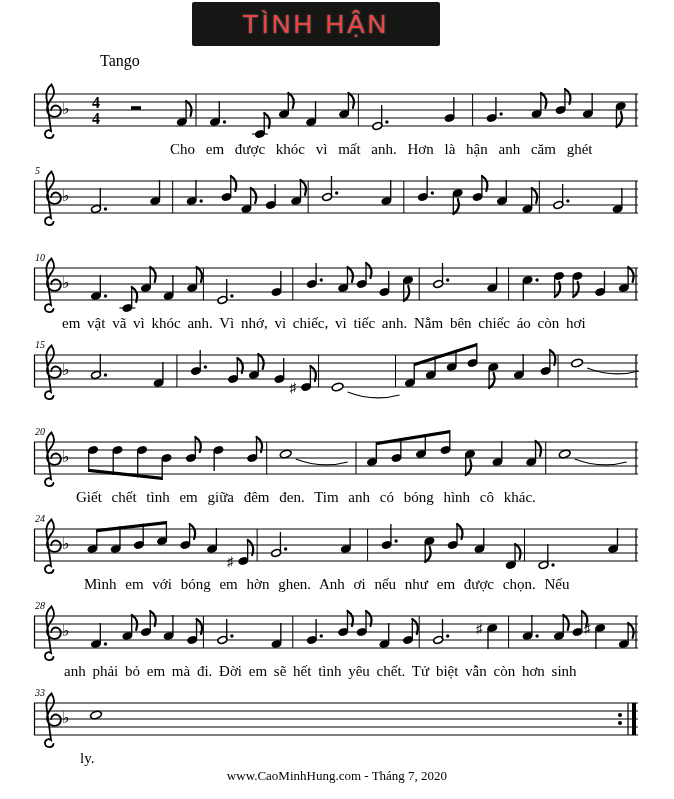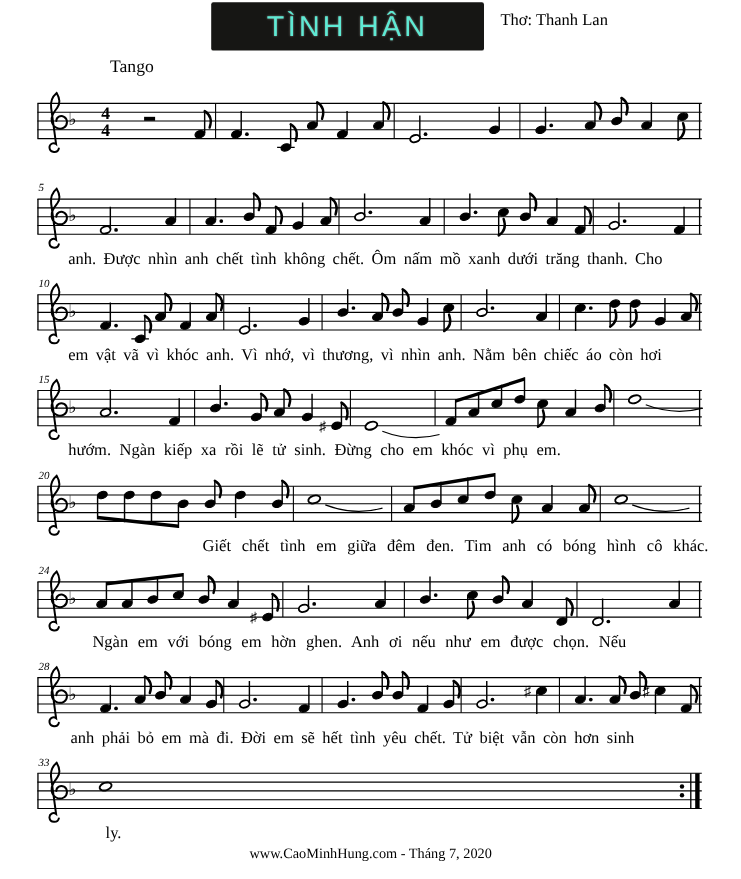--- a/index.html
+++ b/index.html
@@ -1,38 +1,37 @@
 <!DOCTYPE html>
 <html><head>
 <meta charset="utf-8">
 <style>
   html,body{margin:0;padding:0;}
   body{width:674px;height:799px;background:#ffffff;position:relative;overflow:hidden;
        font-family:"Liberation Serif",serif;color:#000;}
   #title-banner{position:absolute;left:192px;top:2px;width:248px;height:44px;
        background:#161614;border-radius:2px;display:flex;align-items:center;justify-content:center;}
   #title-banner .title-text{font-family:"Liberation Sans",sans-serif;font-size:26px;
-       letter-spacing:3px;color:#5eead4;text-shadow:0 0 2px #8a8a85;font-weight:400;}
+       letter-spacing:3px;color:#ef4444;text-shadow:0 0 2px #8a8a85;font-weight:400;}
   #credits{position:absolute;left:455px;top:8px;font-size:15px;line-height:22px;}
   #tempo{position:absolute;left:100px;top:52px;font-size:16px;}
   #score{position:absolute;left:32px;top:78px;width:612px;}
   .system{height:87px;position:relative;}
   .system svg{display:block;}
   .lyrics{font-size:15px;line-height:19px;margin-top:-2px;white-space:nowrap;}
   #footer{position:absolute;top:768px;left:0;width:674px;text-align:center;font-size:13px;}
 </style>
 </head>
 <body>
 
 <div id="title-banner">
   <span class="title-text">TÌNH HẬN</span>
 </div>
 
 <div id="credits">
-  <div>Thơ: Thanh Lan</div>
 </div>
 
 <div id="tempo">Tango</div>
 
 <div id="score">
     <div class="system">
       <svg width="610" height="64">
         <line x1="2" y1="16" x2="606" y2="16" stroke="#000" stroke-width="1"></line>
         <line x1="2" y1="24" x2="606" y2="24" stroke="#000" stroke-width="1"></line>
         <line x1="2" y1="32" x2="606" y2="32" stroke="#000" stroke-width="1"></line>
@@ -79,20 +78,21 @@
         <ellipse cx="528.6231884057971" cy="32" rx="4.6" ry="3.2" transform="rotate(-18 528.6231884057971 32)" fill="#000" stroke="#000" stroke-width="1"></ellipse>
         <line x1="532.9231884057971" y1="31" x2="532.9231884057971" y2="11" stroke="#000" stroke-width="1.3"></line>
         <path d="M532.9231884057971,11 q8,5 4.5,15" fill="none" stroke="#000" stroke-width="2.2" stroke-linecap="round"></path>
         <ellipse cx="555.8550724637681" cy="36" rx="4.6" ry="3.2" transform="rotate(-18 555.8550724637681 36)" fill="#000" stroke="#000" stroke-width="1"></ellipse>
         <line x1="560.1550724637681" y1="35" x2="560.1550724637681" y2="15" stroke="#000" stroke-width="1.3"></line>
         <ellipse cx="588.768115942029" cy="28" rx="4.6" ry="3.2" transform="rotate(-18 588.768115942029 28)" fill="#000" stroke="#000" stroke-width="1"></ellipse>
         <line x1="584.468115942029" y1="29" x2="584.468115942029" y2="49" stroke="#000" stroke-width="1.3"></line>
         <path d="M584.468115942029,49 q8,-5 4.5,-15" fill="none" stroke="#000" stroke-width="2.2" stroke-linecap="round"></path>
         <line x1="604" y1="16" x2="604" y2="48" stroke="#000" stroke-width="1.2"></line>
       </svg>
+      <div class="lyrics" style="margin-left: 138px; word-spacing: 7px;">Cho em được khóc vì mất anh. Hơn là hận anh căm ghét</div>
     </div>
     <div class="system">
       <svg width="610" height="64">
         <line x1="2" y1="16" x2="606" y2="16" stroke="#000" stroke-width="1"></line>
         <line x1="2" y1="24" x2="606" y2="24" stroke="#000" stroke-width="1"></line>
         <line x1="2" y1="32" x2="606" y2="32" stroke="#000" stroke-width="1"></line>
         <line x1="2" y1="40" x2="606" y2="40" stroke="#000" stroke-width="1"></line>
         <line x1="2" y1="48" x2="606" y2="48" stroke="#000" stroke-width="1"></line>
         <line x1="2.5" y1="16" x2="2.5" y2="48" stroke="#000" stroke-width="1.2"></line>
         <path d="M15.5,57 c-1,4.5 -8,4 -8.5,-0.5 c-0.4,-3.5 3.5,-5.5 6,-3.5 L8.5,20 c-0.8,-5.5 1.5,-10.5 5,-13.5 c3,5 3.5,9.5 0.5,13.5 c-3,4 -5.5,7 -5,12 c0.6,5.5 6.5,8.5 11,6 c3.8,-2.2 3.8,-7.8 0.2,-9.8 c-3.2,-1.8 -7,0.3 -7,3.8" transform="translate(6,0)" fill="none" stroke="#000" stroke-width="1.8" stroke-linecap="round"></path>
@@ -140,21 +140,20 @@
         <line x1="499.6811320754717" y1="43" x2="499.6811320754717" y2="23" stroke="#000" stroke-width="1.3"></line>
         <path d="M499.6811320754717,23 q8,5 4.5,15" fill="none" stroke="#000" stroke-width="2.2" stroke-linecap="round"></path>
         <line x1="507.3396226415094" y1="16" x2="507.3396226415094" y2="48" stroke="#000" stroke-width="1"></line>
         <ellipse cx="526.3396226415093" cy="40" rx="4.6" ry="3.2" transform="rotate(-18 526.3396226415093 40)" fill="#fff" stroke="#000" stroke-width="1.7"></ellipse>
         <line x1="530.6396226415093" y1="39" x2="530.6396226415093" y2="19" stroke="#000" stroke-width="1.3"></line>
         <circle cx="535.8396226415093" cy="36" r="1.7" fill="#000"></circle>
         <ellipse cx="585.5622641509433" cy="44" rx="4.6" ry="3.2" transform="rotate(-18 585.5622641509433 44)" fill="#000" stroke="#000" stroke-width="1"></ellipse>
         <line x1="589.8622641509432" y1="43" x2="589.8622641509432" y2="23" stroke="#000" stroke-width="1.3"></line>
         <line x1="604" y1="16" x2="604" y2="48" stroke="#000" stroke-width="1.2"></line>
       </svg>
-      <div class="lyrics" style="margin-left: 30px; word-spacing: 3px;">anh. Được nhìn anh chết tình không chết. Ôm nấm mồ xanh dưới trăng thanh. Cho</div>
     </div>
     <div class="system">
       <svg width="610" height="64">
         <line x1="2" y1="16" x2="606" y2="16" stroke="#000" stroke-width="1"></line>
         <line x1="2" y1="24" x2="606" y2="24" stroke="#000" stroke-width="1"></line>
         <line x1="2" y1="32" x2="606" y2="32" stroke="#000" stroke-width="1"></line>
         <line x1="2" y1="40" x2="606" y2="40" stroke="#000" stroke-width="1"></line>
         <line x1="2" y1="48" x2="606" y2="48" stroke="#000" stroke-width="1"></line>
         <line x1="2.5" y1="16" x2="2.5" y2="48" stroke="#000" stroke-width="1.2"></line>
         <path d="M15.5,57 c-1,4.5 -8,4 -8.5,-0.5 c-0.4,-3.5 3.5,-5.5 6,-3.5 L8.5,20 c-0.8,-5.5 1.5,-10.5 5,-13.5 c3,5 3.5,9.5 0.5,13.5 c-3,4 -5.5,7 -5,12 c0.6,5.5 6.5,8.5 11,6 c3.8,-2.2 3.8,-7.8 0.2,-9.8 c-3.2,-1.8 -7,0.3 -7,3.8" transform="translate(6,0)" fill="none" stroke="#000" stroke-width="1.8" stroke-linecap="round"></path>
@@ -212,21 +211,21 @@
         <ellipse cx="545.4947368421052" cy="24" rx="4.6" ry="3.2" transform="rotate(-18 545.4947368421052 24)" fill="#000" stroke="#000" stroke-width="1"></ellipse>
         <line x1="541.1947368421053" y1="25" x2="541.1947368421053" y2="45" stroke="#000" stroke-width="1.3"></line>
         <path d="M541.1947368421053,45 q8,-5 4.5,-15" fill="none" stroke="#000" stroke-width="2.2" stroke-linecap="round"></path>
         <ellipse cx="568.1894736842105" cy="40" rx="4.6" ry="3.2" transform="rotate(-18 568.1894736842105 40)" fill="#000" stroke="#000" stroke-width="1"></ellipse>
         <line x1="572.4894736842105" y1="39" x2="572.4894736842105" y2="19" stroke="#000" stroke-width="1.3"></line>
         <ellipse cx="591.8105263157894" cy="36" rx="4.6" ry="3.2" transform="rotate(-18 591.8105263157894 36)" fill="#000" stroke="#000" stroke-width="1"></ellipse>
         <line x1="596.1105263157893" y1="35" x2="596.1105263157893" y2="15" stroke="#000" stroke-width="1.3"></line>
         <path d="M596.1105263157893,15 q8,5 4.5,15" fill="none" stroke="#000" stroke-width="2.2" stroke-linecap="round"></path>
         <line x1="604" y1="16" x2="604" y2="48" stroke="#000" stroke-width="1.2"></line>
       </svg>
-      <div class="lyrics" style="margin-left: 30px; word-spacing: 3px;">em vật vã vì khóc anh. Vì nhớ, vì thương, vì nhìn anh. Nằm bên chiếc áo còn hơi</div>
+      <div class="lyrics" style="margin-left: 30px; word-spacing: 3px;">em vật vã vì khóc anh. Vì nhớ, vì chiếc, vì tiếc anh. Nằm bên chiếc áo còn hơi</div>
     </div>
     <div class="system">
       <svg width="610" height="64">
         <line x1="2" y1="16" x2="606" y2="16" stroke="#000" stroke-width="1"></line>
         <line x1="2" y1="24" x2="606" y2="24" stroke="#000" stroke-width="1"></line>
         <line x1="2" y1="32" x2="606" y2="32" stroke="#000" stroke-width="1"></line>
         <line x1="2" y1="40" x2="606" y2="40" stroke="#000" stroke-width="1"></line>
         <line x1="2" y1="48" x2="606" y2="48" stroke="#000" stroke-width="1"></line>
         <line x1="2.5" y1="16" x2="2.5" y2="48" stroke="#000" stroke-width="1.2"></line>
         <path d="M15.5,57 c-1,4.5 -8,4 -8.5,-0.5 c-0.4,-3.5 3.5,-5.5 6,-3.5 L8.5,20 c-0.8,-5.5 1.5,-10.5 5,-13.5 c3,5 3.5,9.5 0.5,13.5 c-3,4 -5.5,7 -5,12 c0.6,5.5 6.5,8.5 11,6 c3.8,-2.2 3.8,-7.8 0.2,-9.8 c-3.2,-1.8 -7,0.3 -7,3.8" transform="translate(6,0)" fill="none" stroke="#000" stroke-width="1.8" stroke-linecap="round"></path>
@@ -272,21 +271,20 @@
         <ellipse cx="486.86956521739137" cy="36" rx="4.6" ry="3.2" transform="rotate(-18 486.86956521739137 36)" fill="#000" stroke="#000" stroke-width="1"></ellipse>
         <line x1="491.1695652173914" y1="35" x2="491.1695652173914" y2="15" stroke="#000" stroke-width="1.3"></line>
         <ellipse cx="513.5652173913044" cy="32" rx="4.6" ry="3.2" transform="rotate(-18 513.5652173913044 32)" fill="#000" stroke="#000" stroke-width="1"></ellipse>
         <line x1="517.8652173913043" y1="31" x2="517.8652173913043" y2="11" stroke="#000" stroke-width="1.3"></line>
         <path d="M517.8652173913043,11 q8,5 4.5,15" fill="none" stroke="#000" stroke-width="2.2" stroke-linecap="round"></path>
         <line x1="526.0434782608696" y1="16" x2="526.0434782608696" y2="48" stroke="#000" stroke-width="1"></line>
         <ellipse cx="545.0434782608696" cy="24" rx="5.6" ry="3.4" transform="rotate(-18 545.0434782608696 24)" fill="#fff" stroke="#000" stroke-width="1.7"></ellipse>
         <path d="M555.0434782608696,29 q26,10 52,3" fill="none" stroke="#000" stroke-width="1.1"></path>
         <line x1="604" y1="16" x2="604" y2="48" stroke="#000" stroke-width="1.2"></line>
       </svg>
-      <div class="lyrics" style="margin-left: 30px; word-spacing: 4px;">hướm. Ngàn kiếp xa rồi lẽ tử sinh. Đừng cho em khóc vì phụ em.</div>
     </div>
     <div class="system">
       <svg width="610" height="64">
         <line x1="2" y1="16" x2="606" y2="16" stroke="#000" stroke-width="1"></line>
         <line x1="2" y1="24" x2="606" y2="24" stroke="#000" stroke-width="1"></line>
         <line x1="2" y1="32" x2="606" y2="32" stroke="#000" stroke-width="1"></line>
         <line x1="2" y1="40" x2="606" y2="40" stroke="#000" stroke-width="1"></line>
         <line x1="2" y1="48" x2="606" y2="48" stroke="#000" stroke-width="1"></line>
         <line x1="2.5" y1="16" x2="2.5" y2="48" stroke="#000" stroke-width="1.2"></line>
         <path d="M15.5,57 c-1,4.5 -8,4 -8.5,-0.5 c-0.4,-3.5 3.5,-5.5 6,-3.5 L8.5,20 c-0.8,-5.5 1.5,-10.5 5,-13.5 c3,5 3.5,9.5 0.5,13.5 c-3,4 -5.5,7 -5,12 c0.6,5.5 6.5,8.5 11,6 c3.8,-2.2 3.8,-7.8 0.2,-9.8 c-3.2,-1.8 -7,0.3 -7,3.8" transform="translate(6,0)" fill="none" stroke="#000" stroke-width="1.8" stroke-linecap="round"></path>
@@ -328,21 +326,21 @@
         <ellipse cx="465.4770642201836" cy="36" rx="4.6" ry="3.2" transform="rotate(-18 465.4770642201836 36)" fill="#000" stroke="#000" stroke-width="1"></ellipse>
         <line x1="469.7770642201836" y1="35" x2="469.7770642201836" y2="15" stroke="#000" stroke-width="1.3"></line>
         <ellipse cx="499.24311926605515" cy="36" rx="4.6" ry="3.2" transform="rotate(-18 499.24311926605515 36)" fill="#000" stroke="#000" stroke-width="1"></ellipse>
         <line x1="503.54311926605516" y1="35" x2="503.54311926605516" y2="15" stroke="#000" stroke-width="1.3"></line>
         <path d="M503.54311926605516,15 q8,5 4.5,15" fill="none" stroke="#000" stroke-width="2.2" stroke-linecap="round"></path>
         <line x1="513.7155963302753" y1="16" x2="513.7155963302753" y2="48" stroke="#000" stroke-width="1"></line>
         <ellipse cx="532.7155963302753" cy="28" rx="5.6" ry="3.4" transform="rotate(-18 532.7155963302753 28)" fill="#fff" stroke="#000" stroke-width="1.7"></ellipse>
         <path d="M542.7155963302753,33 q26,10 52,3" fill="none" stroke="#000" stroke-width="1.1"></path>
         <line x1="604" y1="16" x2="604" y2="48" stroke="#000" stroke-width="1.2"></line>
       </svg>
-      <div class="lyrics" style="margin-left: 44px; word-spacing: 6px; text-align: right;">Giết chết tình em giữa đêm đen. Tim anh có bóng hình cô khác.</div>
+      <div class="lyrics" style="margin-left: 44px; word-spacing: 6px;">Giết chết tình em giữa đêm đen. Tim anh có bóng hình cô khác.</div>
     </div>
     <div class="system">
       <svg width="610" height="64">
         <line x1="2" y1="16" x2="606" y2="16" stroke="#000" stroke-width="1"></line>
         <line x1="2" y1="24" x2="606" y2="24" stroke="#000" stroke-width="1"></line>
         <line x1="2" y1="32" x2="606" y2="32" stroke="#000" stroke-width="1"></line>
         <line x1="2" y1="40" x2="606" y2="40" stroke="#000" stroke-width="1"></line>
         <line x1="2" y1="48" x2="606" y2="48" stroke="#000" stroke-width="1"></line>
         <line x1="2.5" y1="16" x2="2.5" y2="48" stroke="#000" stroke-width="1.2"></line>
         <path d="M15.5,57 c-1,4.5 -8,4 -8.5,-0.5 c-0.4,-3.5 3.5,-5.5 6,-3.5 L8.5,20 c-0.8,-5.5 1.5,-10.5 5,-13.5 c3,5 3.5,9.5 0.5,13.5 c-3,4 -5.5,7 -5,12 c0.6,5.5 6.5,8.5 11,6 c3.8,-2.2 3.8,-7.8 0.2,-9.8 c-3.2,-1.8 -7,0.3 -7,3.8" transform="translate(6,0)" fill="none" stroke="#000" stroke-width="1.8" stroke-linecap="round"></path>
@@ -388,21 +386,21 @@
         <line x1="483.0521739130434" y1="51" x2="483.0521739130434" y2="31" stroke="#000" stroke-width="1.3"></line>
         <path d="M483.0521739130434,31 q8,5 4.5,15" fill="none" stroke="#000" stroke-width="2.2" stroke-linecap="round"></path>
         <line x1="492.5217391304347" y1="16" x2="492.5217391304347" y2="48" stroke="#000" stroke-width="1"></line>
         <ellipse cx="511.5217391304347" cy="52" rx="4.6" ry="3.2" transform="rotate(-18 511.5217391304347 52)" fill="#fff" stroke="#000" stroke-width="1.7"></ellipse>
         <line x1="515.8217391304347" y1="51" x2="515.8217391304347" y2="31" stroke="#000" stroke-width="1.3"></line>
         <circle cx="521.0217391304348" cy="52" r="1.7" fill="#000"></circle>
         <ellipse cx="581.1739130434781" cy="36" rx="4.6" ry="3.2" transform="rotate(-18 581.1739130434781 36)" fill="#000" stroke="#000" stroke-width="1"></ellipse>
         <line x1="585.4739130434781" y1="35" x2="585.4739130434781" y2="15" stroke="#000" stroke-width="1.3"></line>
         <line x1="604" y1="16" x2="604" y2="48" stroke="#000" stroke-width="1.2"></line>
       </svg>
-      <div class="lyrics" style="margin-left: 52px; word-spacing: 5px;">Ngàn em với bóng em hờn ghen. Anh ơi nếu như em được chọn. Nếu</div>
+      <div class="lyrics" style="margin-left: 52px; word-spacing: 5px;">Mình em với bóng em hờn ghen. Anh ơi nếu như em được chọn. Nếu</div>
     </div>
     <div class="system">
       <svg width="610" height="64">
         <line x1="2" y1="16" x2="606" y2="16" stroke="#000" stroke-width="1"></line>
         <line x1="2" y1="24" x2="606" y2="24" stroke="#000" stroke-width="1"></line>
         <line x1="2" y1="32" x2="606" y2="32" stroke="#000" stroke-width="1"></line>
         <line x1="2" y1="40" x2="606" y2="40" stroke="#000" stroke-width="1"></line>
         <line x1="2" y1="48" x2="606" y2="48" stroke="#000" stroke-width="1"></line>
         <line x1="2.5" y1="16" x2="2.5" y2="48" stroke="#000" stroke-width="1.2"></line>
         <path d="M15.5,57 c-1,4.5 -8,4 -8.5,-0.5 c-0.4,-3.5 3.5,-5.5 6,-3.5 L8.5,20 c-0.8,-5.5 1.5,-10.5 5,-13.5 c3,5 3.5,9.5 0.5,13.5 c-3,4 -5.5,7 -5,12 c0.6,5.5 6.5,8.5 11,6 c3.8,-2.2 3.8,-7.8 0.2,-9.8 c-3.2,-1.8 -7,0.3 -7,3.8" transform="translate(6,0)" fill="none" stroke="#000" stroke-width="1.8" stroke-linecap="round"></path>
@@ -482,19 +480,19 @@
         <text x="30" y="36" font-size="16" font-family="&quot;Liberation Serif&quot;,serif" fill="#000">♭</text>
         <text x="3" y="9" font-size="10" font-family="&quot;Liberation Serif&quot;,serif" fill="#000" font-style="italic">33</text>
         <ellipse cx="64" cy="28" rx="5.6" ry="3.4" transform="rotate(-18 64 28)" fill="#fff" stroke="#000" stroke-width="1.7"></ellipse>
         <circle cx="588" cy="28" r="2" fill="#000"></circle>
         <circle cx="588" cy="36" r="2" fill="#000"></circle>
         <g>
           <line x1="596" y1="16" x2="596" y2="48" stroke="#000" stroke-width="1.2"></line>
           <rect x="600" y="16" width="4" height="32" fill="#000"></rect>
         </g>
       </svg>
-      <div class="lyrics" style="margin-left: 64px; word-spacing: 0px;">ly.</div>
+      <div class="lyrics" style="margin-left: 48px; word-spacing: 0px;">ly.</div>
     </div>
   </div>
 
 <div id="footer">
   <span>www.CaoMinhHung.com  - Tháng 7, 2020</span>
 </div>
 
 </body></html>

